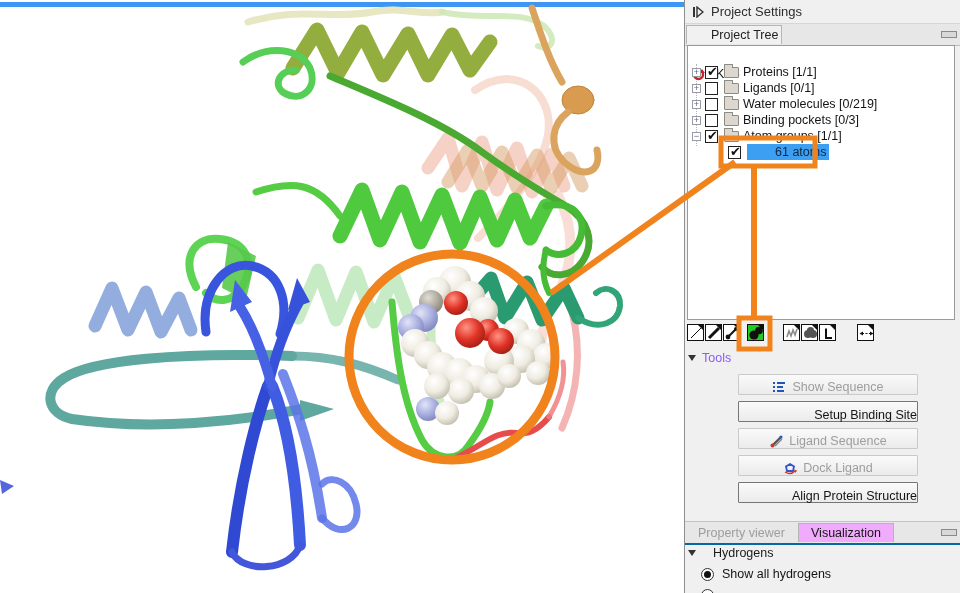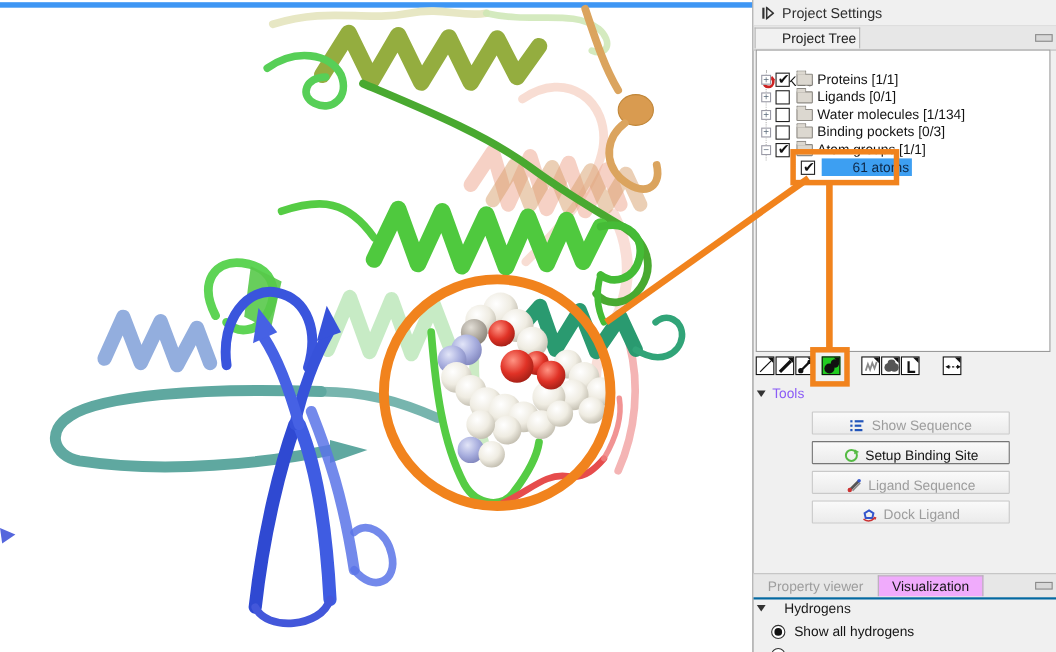--- a/index.html
+++ b/index.html
@@ -51,21 +51,21 @@
   .icon-sq svg{position:absolute;left:0;top:0;}
 
   .tools-head{position:absolute;left:3px;top:351px;display:flex;align-items:center;gap:6px;
               font-size:12.5px;color:#8b5cf6;}
   .tri-down{width:0;height:0;border-left:4px solid transparent;border-right:4px solid transparent;
             border-top:6px solid #333;}
   .tool-btn{position:absolute;left:53px;width:180px;height:21px;box-sizing:border-box;
             border:1px solid #c9c9c9;background:linear-gradient(#fafafa,#ebebeb);
             display:flex;align-items:flex-end;justify-content:center;gap:6px;
             font-size:12.5px;color:#9d9d9d;border-radius:1px;}
-  .tool-btn.enabled{border-color:#767676;color:#141414;}
+  .tool-btn.enabled{border-color:#767676;color:#141414;flex-direction:column;}
 
   .tabstrip2{position:absolute;left:0;top:521px;width:100%;height:21px;background:#e7e7e7;
              border-top:1px solid #c2c2c2;border-bottom:2px solid #0369a1;}
   .tab-b{position:absolute;top:1px;height:19px;display:flex;align-items:center;
          padding:0 12px;font-size:12.5px;color:#9d9d9d;box-sizing:border-box;}
   .tab-b.active{background:#f0abfc;border:1px solid #b5b5b5;border-bottom:none;color:#161616;}
   .viz-head{position:absolute;left:3px;top:546px;display:flex;align-items:center;gap:17px;
             font-size:12.5px;color:#1a1a1a;}
   .radio-row{position:absolute;left:16px;display:flex;align-items:center;gap:8px;font-size:12.5px;color:#141414;}
   .radio{width:13px;height:13px;border-radius:50%;border:1px solid #333;background:#fff;
@@ -235,21 +235,21 @@
       <div class="trow" style="left:4px;top:34px;">
         <div class="expander">+</div>
         <div class="cbx"></div>
         <div class="folder"></div>
         <span class="tlabel">Ligands [0/1]</span>
       </div>
       <div class="trow" style="left:4px;top:50px;">
         <div class="expander">+</div>
         <div class="cbx"></div>
         <div class="folder"></div>
-        <span class="tlabel">Water molecules [1/134]</span>
+        <span class="tlabel">Water molecules [0/219]</span>
       </div>
       <div class="trow" style="left:4px;top:66px;">
         <div class="expander">+</div>
         <div class="cbx"></div>
         <div class="folder"></div>
         <span class="tlabel">Binding pockets [0/3]</span>
       </div>
       <div class="trow" style="left:4px;top:82px;">
         <div class="expander">−</div>
         <div class="cbx checked">
@@ -352,20 +352,27 @@
 
     <div class="tool-btn" style="top:455px">
       <svg width="14" height="14">
         <polygon points="7,3 11,5.5 10,10 4,10 3,5.5" fill="none" stroke="#3355cc" stroke-width="1.8"></polygon>
         <path d="M2,11 C5,13 9,13 12,10" fill="none" stroke="#cc3333" stroke-width="1.4"></path>
         <polygon points="12.5,12 11,8.5 14,9.5" fill="#cc3333"></polygon>
       </svg>
       <span>Dock Ligand</span>
     </div>
 
+    <div class="tool-btn enabled" style="top:482px">
+      <svg width="15" height="13">
+        <path d="M1,5 C3,2 5,2 7,5 C9,8 11,8 14,5" fill="none" stroke="#2e9e50" stroke-width="2.2"></path>
+        <path d="M1,9.5 C3,6.5 5,6.5 7,9.5 C9,12.5 11,12.5 14,9.5" fill="none" stroke="#2e9e50" stroke-width="2.2"></path>
+      </svg>
+      <span>Align Protein Structure</span>
+    </div>
 
     <div class="tabstrip2">
       <div class="tab-b" style="left:1px">
         <span>Property viewer</span>
       </div>
       <div class="tab-b active" style="left:113px">
         <span>Visualization</span>
       </div>
       <div class="minibar" style="left:256px;top:7px;"></div>
     </div>

